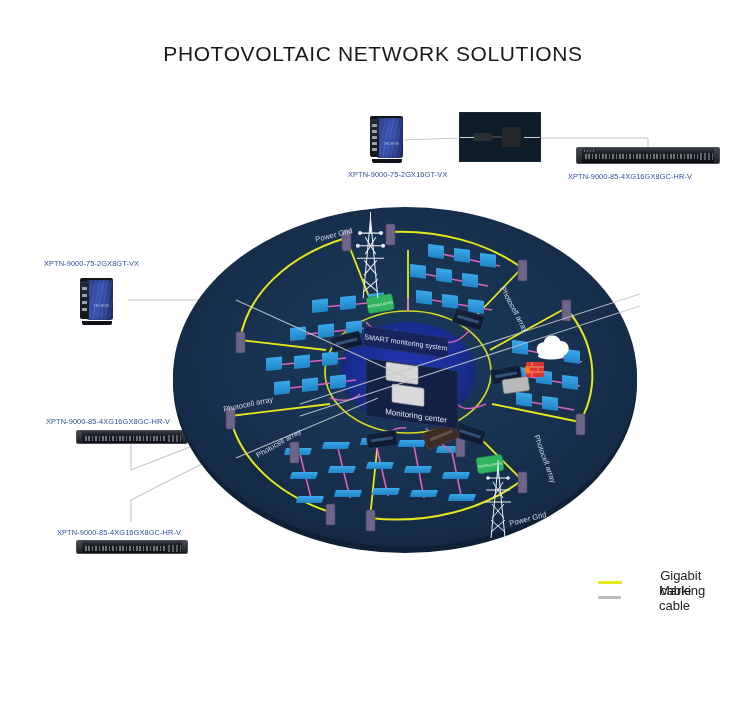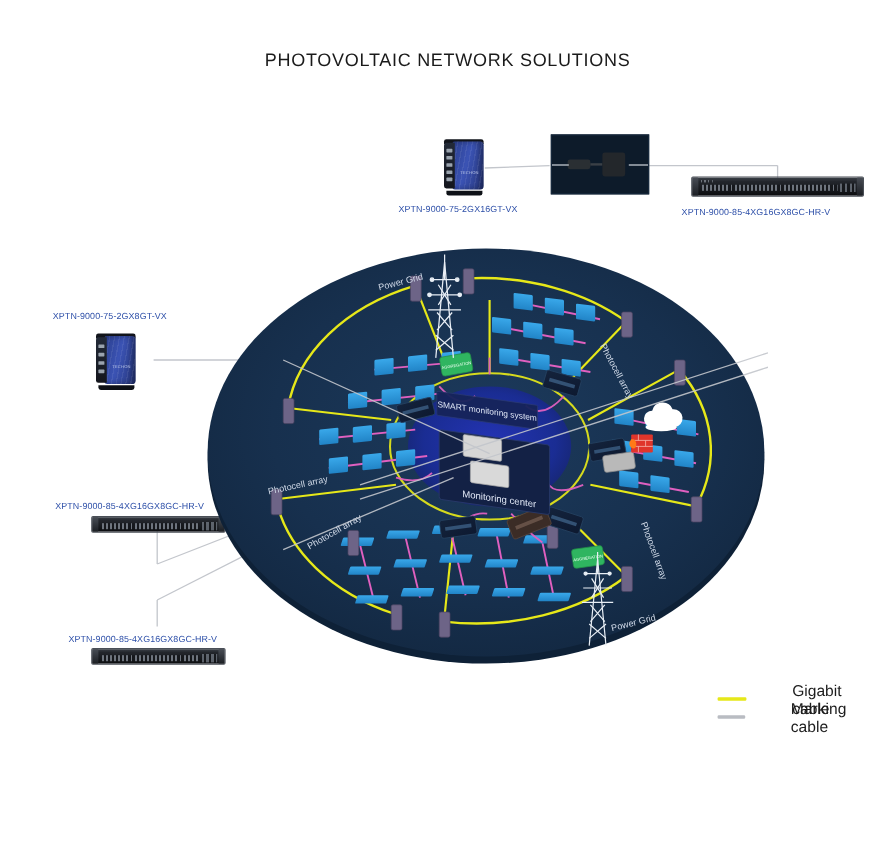--- a/index.html
+++ b/index.html
@@ -7,21 +7,21 @@
     width: 746px; height: 722px;
     background: #ffffff;
     font-family: "Liberation Sans", sans-serif;
     overflow: hidden;
   }
   #stage { position: relative; width: 746px; height: 722px; background: #fff; }
 
   #page-title {
     position: absolute; top: 42px; left: 0; width: 746px;
     text-align: center;
-    font-size: 15px; font-weight: 400; letter-spacing: .6px;
+    font-size: 21px; font-weight: 400; letter-spacing: .6px;
     color: #1a1a1a;
   }
 
   .dev-label {
     position: absolute;
     font-size: 7.4px; color: #2d4fa8; white-space: nowrap;
     letter-spacing: .1px;
   }
 
   
@@ -156,21 +156,21 @@
     </div>
     <div class="face">
       <div class="port" style="top:5px"></div>
       <div class="port" style="top:11px"></div>
       <div class="port" style="top:17px"></div>
       <div class="port" style="top:23px"></div>
       <div class="port" style="top:29px"></div>
     </div>
     <div class="foot"></div>
   </div>
-  <div class="dev-label" style="left:332px;top:170px;">XPTN-9000-75-2GX16GT-VX</div>
+  <div class="dev-label" style="left:348px;top:170px;">XPTN-9000-75-2GX16GT-VX</div>
 
   <div class="photo-panel" style="left:459px;top:112px;width:82px;height:50px;">
     <div class="blk1"></div>
     <div class="joiner"></div>
     <div class="blk2"></div>
     <div class="wire" style="left:0;width:18%"></div>
     <div class="wire" style="right:0;width:20%"></div>
   </div>
 
   <div class="rack" style="left:576px;top:147px;width:144px;height:17px;">

